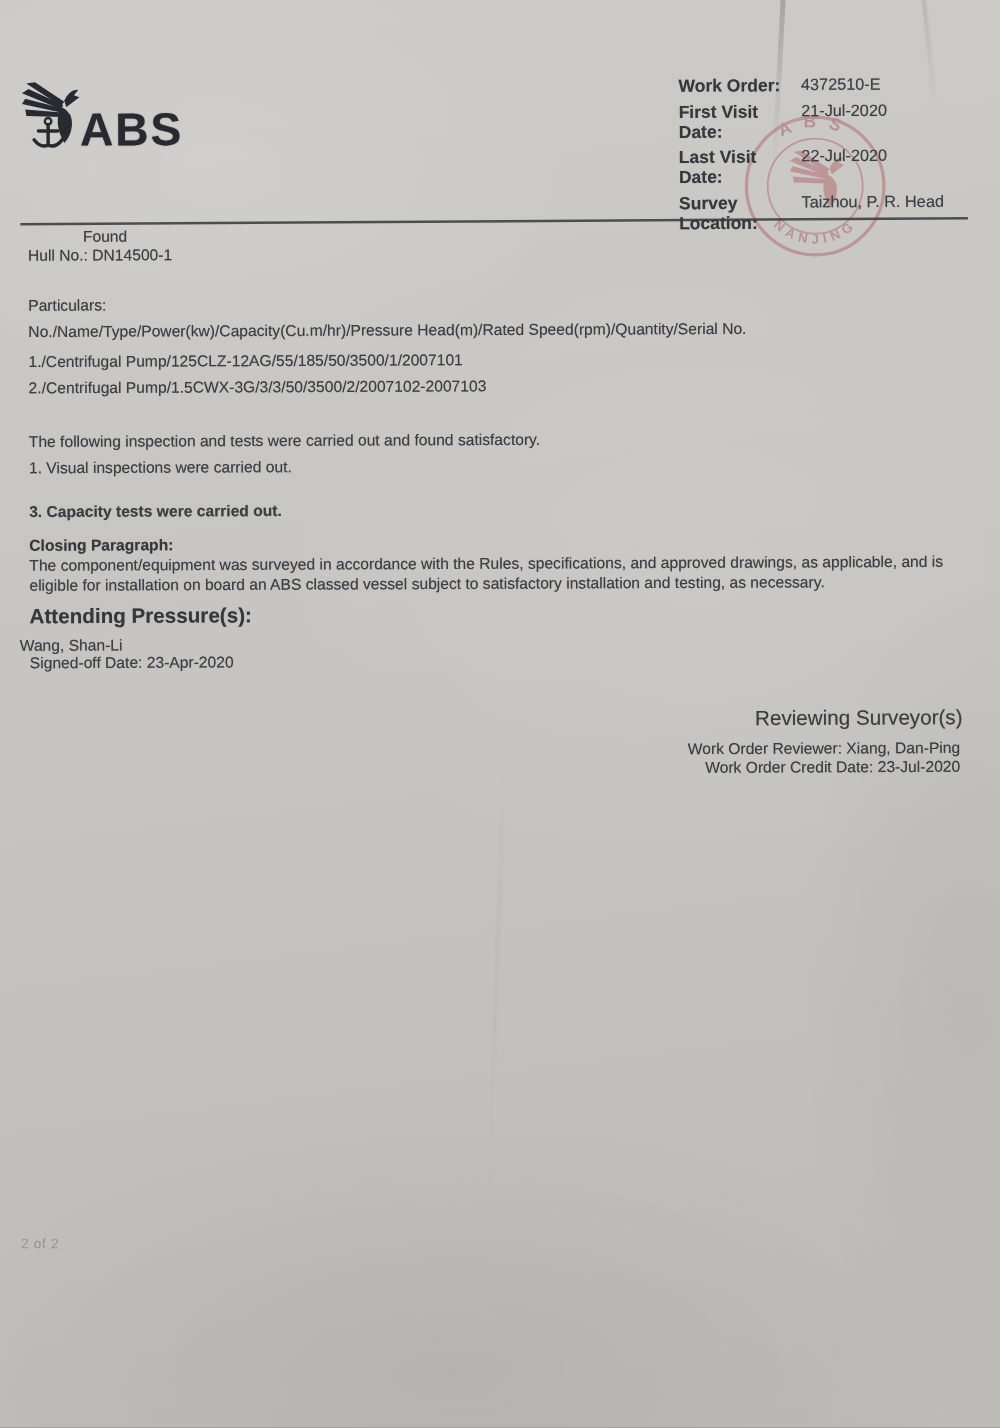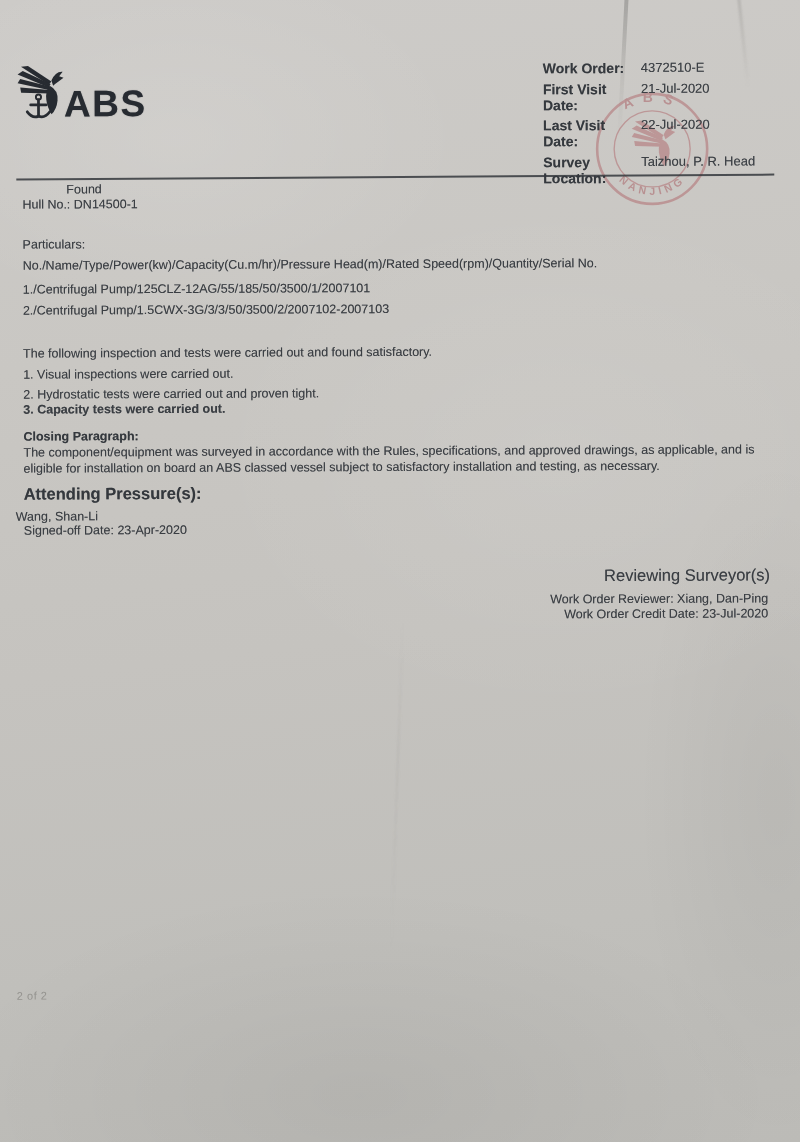--- a/index.html
+++ b/index.html
@@ -142,21 +142,20 @@
     <div class="line soft" style="left:24px;top:181px;margin-left:44px;">Found</div>
     <div class="line soft" style="left:24px;top:196px;text-align:right;"><span>Hull No.:</span>&nbsp;<span>DN14500-1</span></div>
 
     <div class="line soft" style="left:24px;top:236px;">Particulars:</div>
     <div class="line soft" style="left:24px;top:257px;">No./Name/Type/Power(kw)/Capacity(Cu.m/hr)/Pressure Head(m)/Rated Speed(rpm)/Quantity/Serial No.</div>
     <div class="line soft" style="left:24px;top:281px;">1./Centrifugal Pump/125CLZ-12AG/55/185/50/3500/1/2007101</div>
     <div class="line soft" style="left:24px;top:302px;">2./Centrifugal Pump/1.5CWX-3G/3/3/50/3500/2/2007102-2007103</div>
 
     <div class="line soft" style="left:24px;top:345px;">The following inspection and tests were carried out and found satisfactory.</div>
     <div class="line soft" style="left:24px;top:366px;">1. Visual inspections were carried out.</div>
-    <div class="line soft" style="left:24px;top:386px;">2. Hydrostatic tests were carried out and proven tight.</div>
     <div class="line soft" style="left:24px;top:401px;font-weight:bold;">3. Capacity tests were carried out.</div>
 
     <div class="line soft bold" style="left:24px;top:428px;">Closing Paragraph:</div>
     <div class="line soft wrap" style="left:24px;top:444px;width:752px;">The component/equipment was surveyed in accordance with the Rules, specifications, and approved drawings, as applicable, and is eligible for installation on board an ABS classed vessel subject to satisfactory installation and testing, as necessary.</div>
 
     <div class="line soft bold big" style="left:24px;top:485px;">Attending Pressure(s):</div>
     <div class="line soft" style="left:16px;top:508px;text-align:center;">Wang, Shan-Li</div>
     <div class="line soft" style="left:24px;top:522px;">Signed-off Date: 23-Apr-2020</div>
 
     <div class="line soft big right" style="right:30px;top:558px;">Reviewing Surveyor(s)</div>

